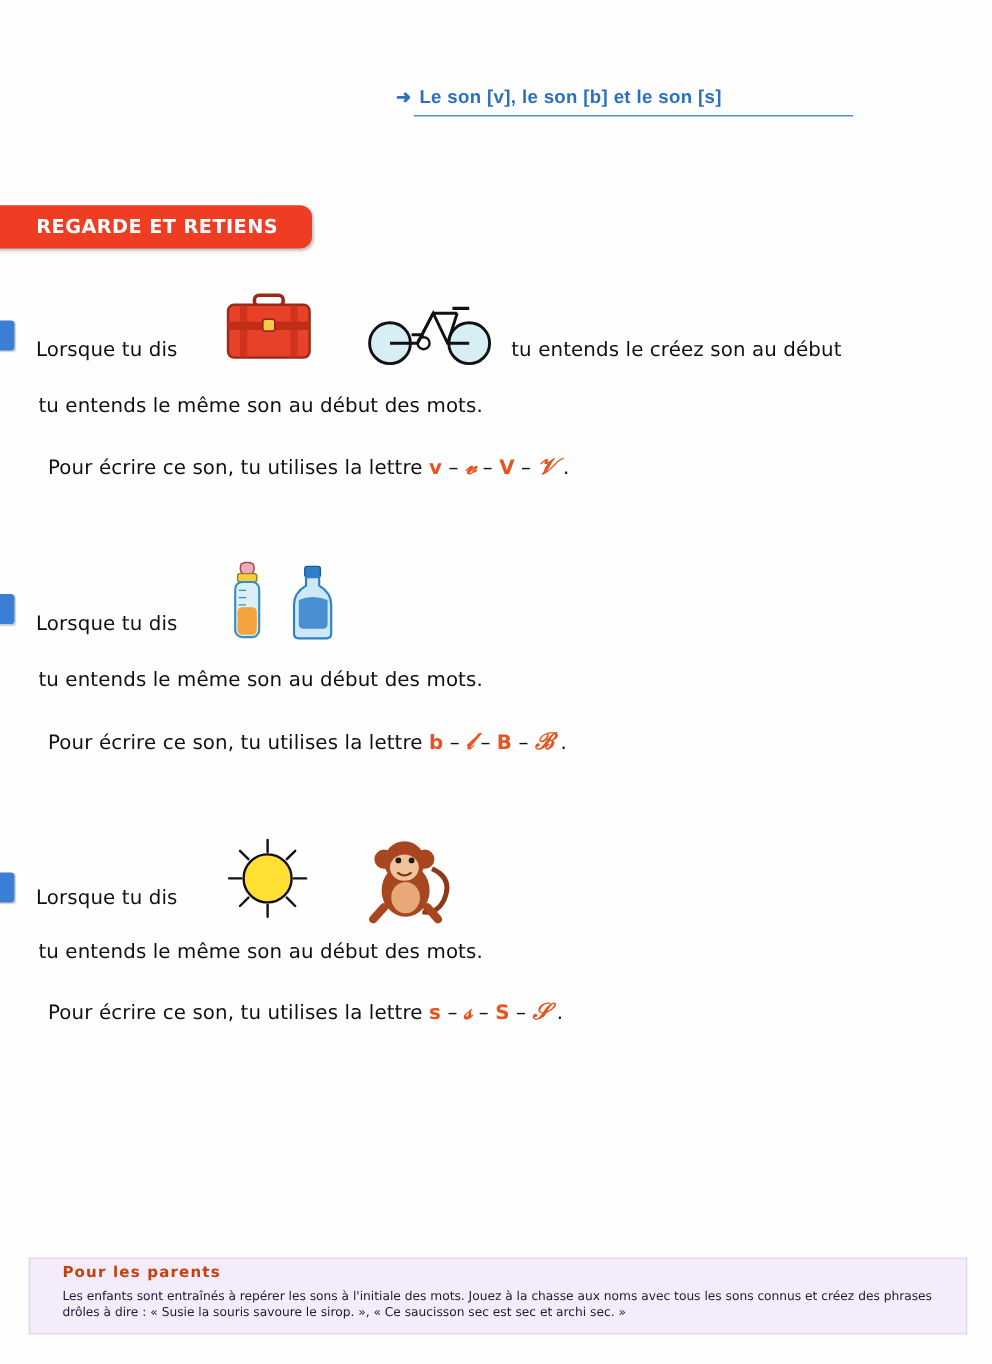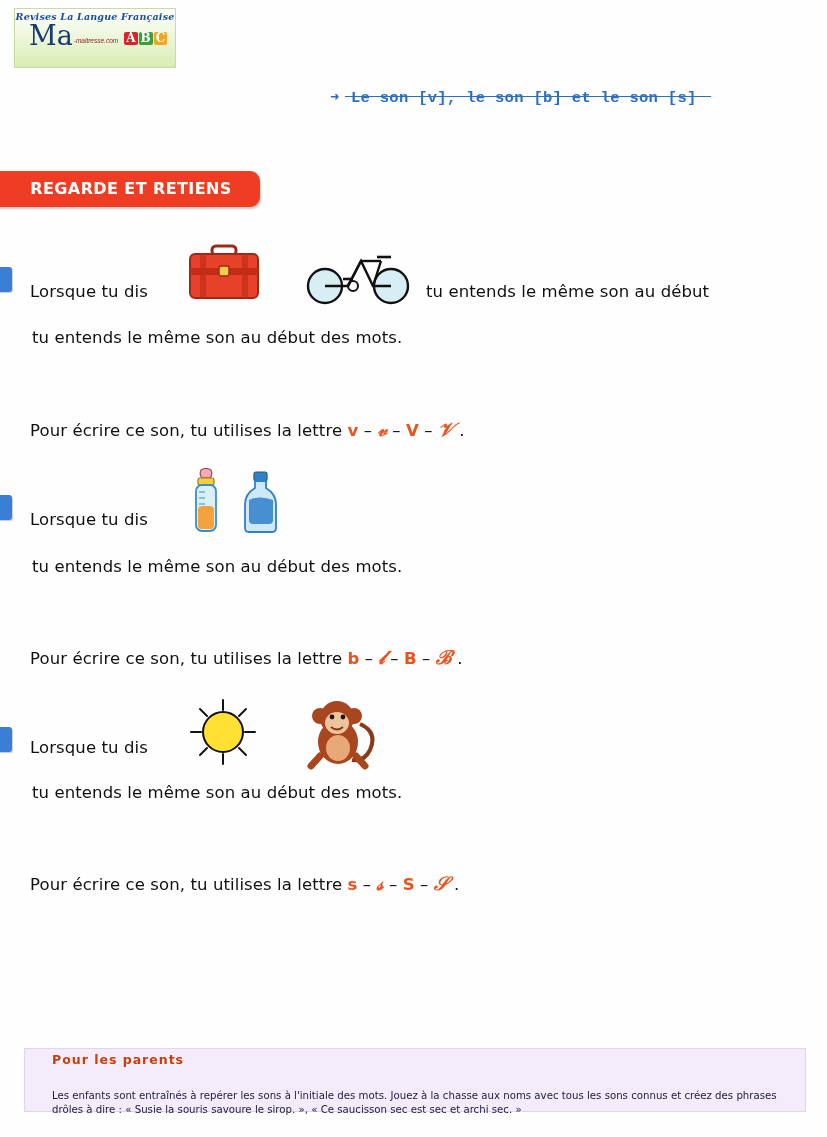--- a/index.html
+++ b/index.html
@@ -76,22 +76,22 @@
     border-radius: 2px;
   }
   .abc-a { background: #d8232a; }
   .abc-b { background: #3aa13a; }
   .abc-c { background: #f2a61c; }
 
   
   .doc-title {
     position: absolute;
     left: 330px;
-    top: 88px;
-    font-family: Liberation Mono, monospace;
+    top: 72px;
+    font-family: Liberation Sans, sans-serif;
     font-size: 15.5px;
     font-weight: bold;
     color: #2a6fc4;
     letter-spacing: 0.3px;
     white-space: nowrap;
   }
   .doc-title .arrow {
     color: #2a6fc4;
     font-size: 15px;
     margin-right: 2px;
@@ -146,21 +146,21 @@
   }
   .line {
     position: absolute;
     font-family: "DejaVu Sans", sans-serif;
     font-size: 16.5px;
     color: #101010;
     white-space: nowrap;
     letter-spacing: 0.1px;
   }
   .line.small-ind { left: 32px; text-align: right; }
-  .line.ind2 { left: 30px; margin-top: 40px; }
+  .line.ind2 { left: 40px; }
 
   .letter-serie {
     color: #e8531f;
     font-weight: bold;
   }
   .letter-cursive {
     color: #e8531f;
     font-family: "DejaVu Serif", serif;
     font-style: italic;
     font-weight: bold;
@@ -190,43 +190,30 @@
   }
   .parents-text {
     position: absolute;
     left: 52px;
     top: 1074px;
     width: 740px;
     font-family: "DejaVu Sans", sans-serif;
     font-size: 10.2px;
     color: #1b1b3a;
     line-height: 14px;
-    margin-top: 15px;
   }
 
   
   .img-wrap { position: absolute; }
 </style>
 </head>
 <body>
 
 <div class="page">
 
-  <div class="logo-box">
-    <div class="logo-top">Revises La Langue Française</div>
-    <div class="logo-main">
-      <span class="logo-ma">Ma</span>
-      <span class="logo-sub">-maitresse.com</span>
-      <span class="logo-abc">
-        <span class="abc-a">A</span>
-        <span class="abc-b">B</span>
-        <span class="abc-c">C</span>
-      </span>
-    </div>
-  </div>
 
   <div class="doc-title">
     <span class="arrow">➜</span>
     <span>Le son [v], le son [b] et le son [s]</span>
   </div>
   <div class="title-underline"></div>
 
   <div class="banner"></div>
   <div class="banner-label">REGARDE ET RETIENS</div>
 
@@ -252,21 +239,21 @@
         <path d="M45 43 L58 18" fill="none" stroke="#111" stroke-width="2.4"></path>
         <path d="M58 18 L78 18" fill="none" stroke="#111" stroke-width="2.4"></path>
         <path d="M70 43 L78 18" fill="none" stroke="#111" stroke-width="2.4"></path>
         <path d="M74 14 L88 14" fill="none" stroke="#111" stroke-width="2.6"></path>
         <path d="M40 36 L50 36" fill="none" stroke="#111" stroke-width="2.6"></path>
         <circle cx="50" cy="43" r="5" fill="none" stroke="#111" stroke-width="2"></circle>
       </svg>
     </div>
 
     <div class="line" style="left:30px; top:282px;">Lorsque tu dis</div>
-    <div class="line" style="left:426px; top:282px;">tu entends le même son au début</div>
+    <div class="line" style="left:426px; top:282px;">tu entends le créez son au début</div>
     <div class="line small-ind" style="top:328px;">tu entends le même son au début des mots.</div>
 
     <div class="line ind2" style="top:378px;">
       <span>Pour écrire ce son, tu utilises la lettre</span>
       <span class="letter-serie">v</span>
       <span class="dash"> – </span>
       <span class="letter-cursive">𝓋</span>
       <span class="dash"> – </span>
       <span class="letter-serie">V</span>
       <span class="dash"> – </span>

